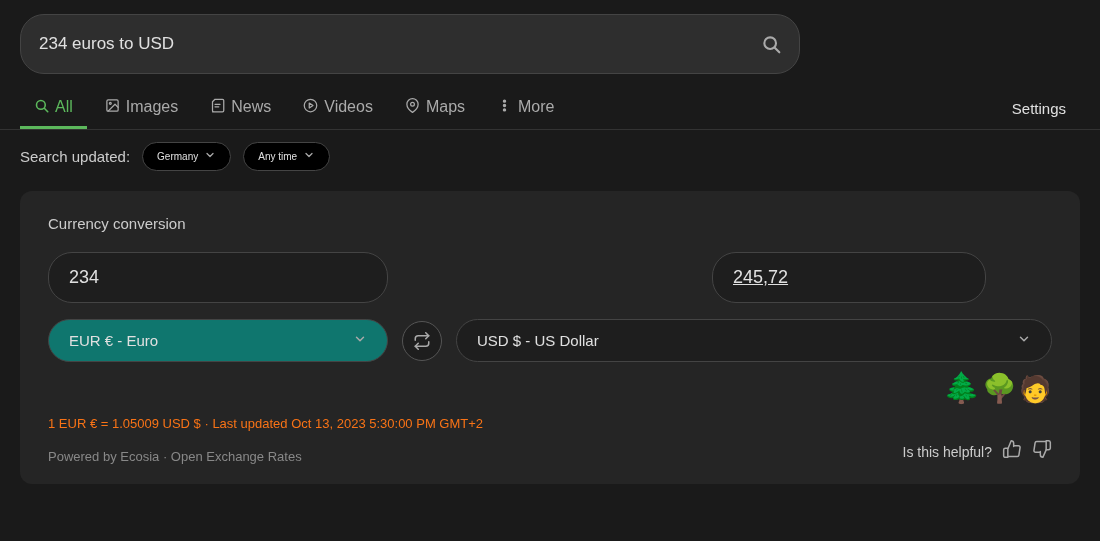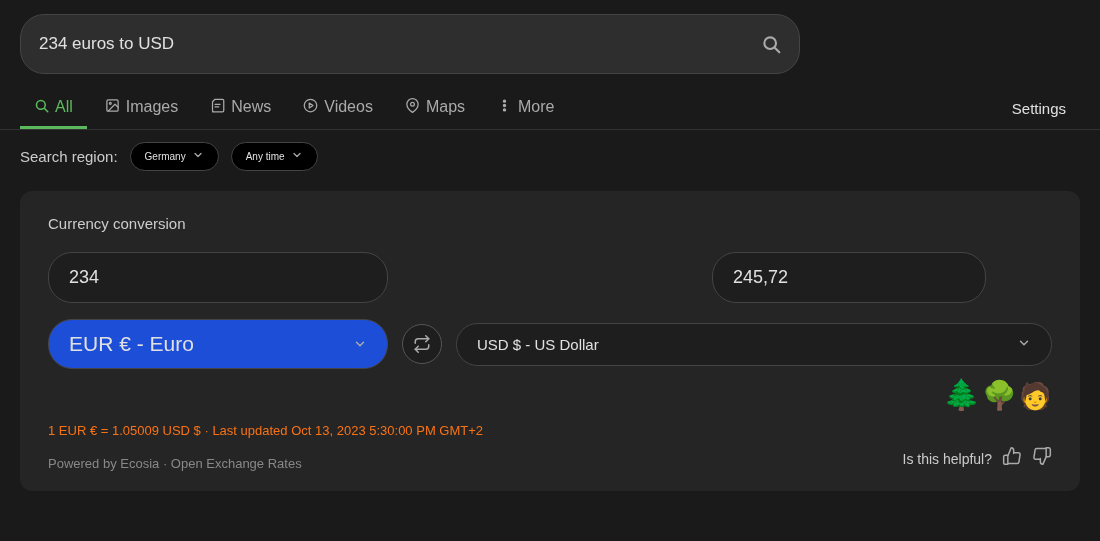--- a/index.html
+++ b/index.html
@@ -163,35 +163,36 @@
 
     .amount-input-right {
       flex: 1;
       background: #1e1e1e;
       border: 1px solid #444;
       border-radius: 24px;
       padding: 14px 20px;
       font-size: 18px;
       color: #e0e0e0;
       outline: none;
+      text-decoration: underline;
     }
 
     .currency-select-row {
       display: flex;
       align-items: center;
       gap: 14px;
     }
 
     .currency-select {
       flex: 1;
-      background: #1d4ed8;
+      background: #0f766e;
       border: 1px solid #444;
       border-radius: 24px;
       padding: 12px 20px;
-      font-size: 21px;
+      font-size: 15px;
       color: #e0e0e0;
       display: flex;
       align-items: center;
       justify-content: space-between;
       cursor: pointer;
       max-width: 340px;
     }
 
     .currency-select-right {
       flex: 1;
@@ -341,21 +342,21 @@
           <circle cx="12" cy="12" r="1.5" fill="#aaa"></circle>
           <circle cx="12" cy="19" r="1.5" fill="#aaa"></circle>
       </svg>
     </span>
     <span>More</span>
   </div>
   <button class="settings-btn">Settings</button>
 </nav>
 
 <div class="filter-bar">
-  <span class="filter-label">Search region:</span>
+  <span class="filter-label">Search updated:</span>
   <div class="filter-dropdown">
     <span>Germany</span>
     <span class="chevron-icon">
       <svg width="12" height="12" viewBox="0 0 24 24" fill="none" stroke="#aaa" stroke-width="2.5" stroke-linecap="round" stroke-linejoin="round">
           <polyline points="6 9 12 15 18 9"></polyline>
         </svg>
     </span>
   </div>
   <div class="filter-dropdown">
     <span>Any time</span>

